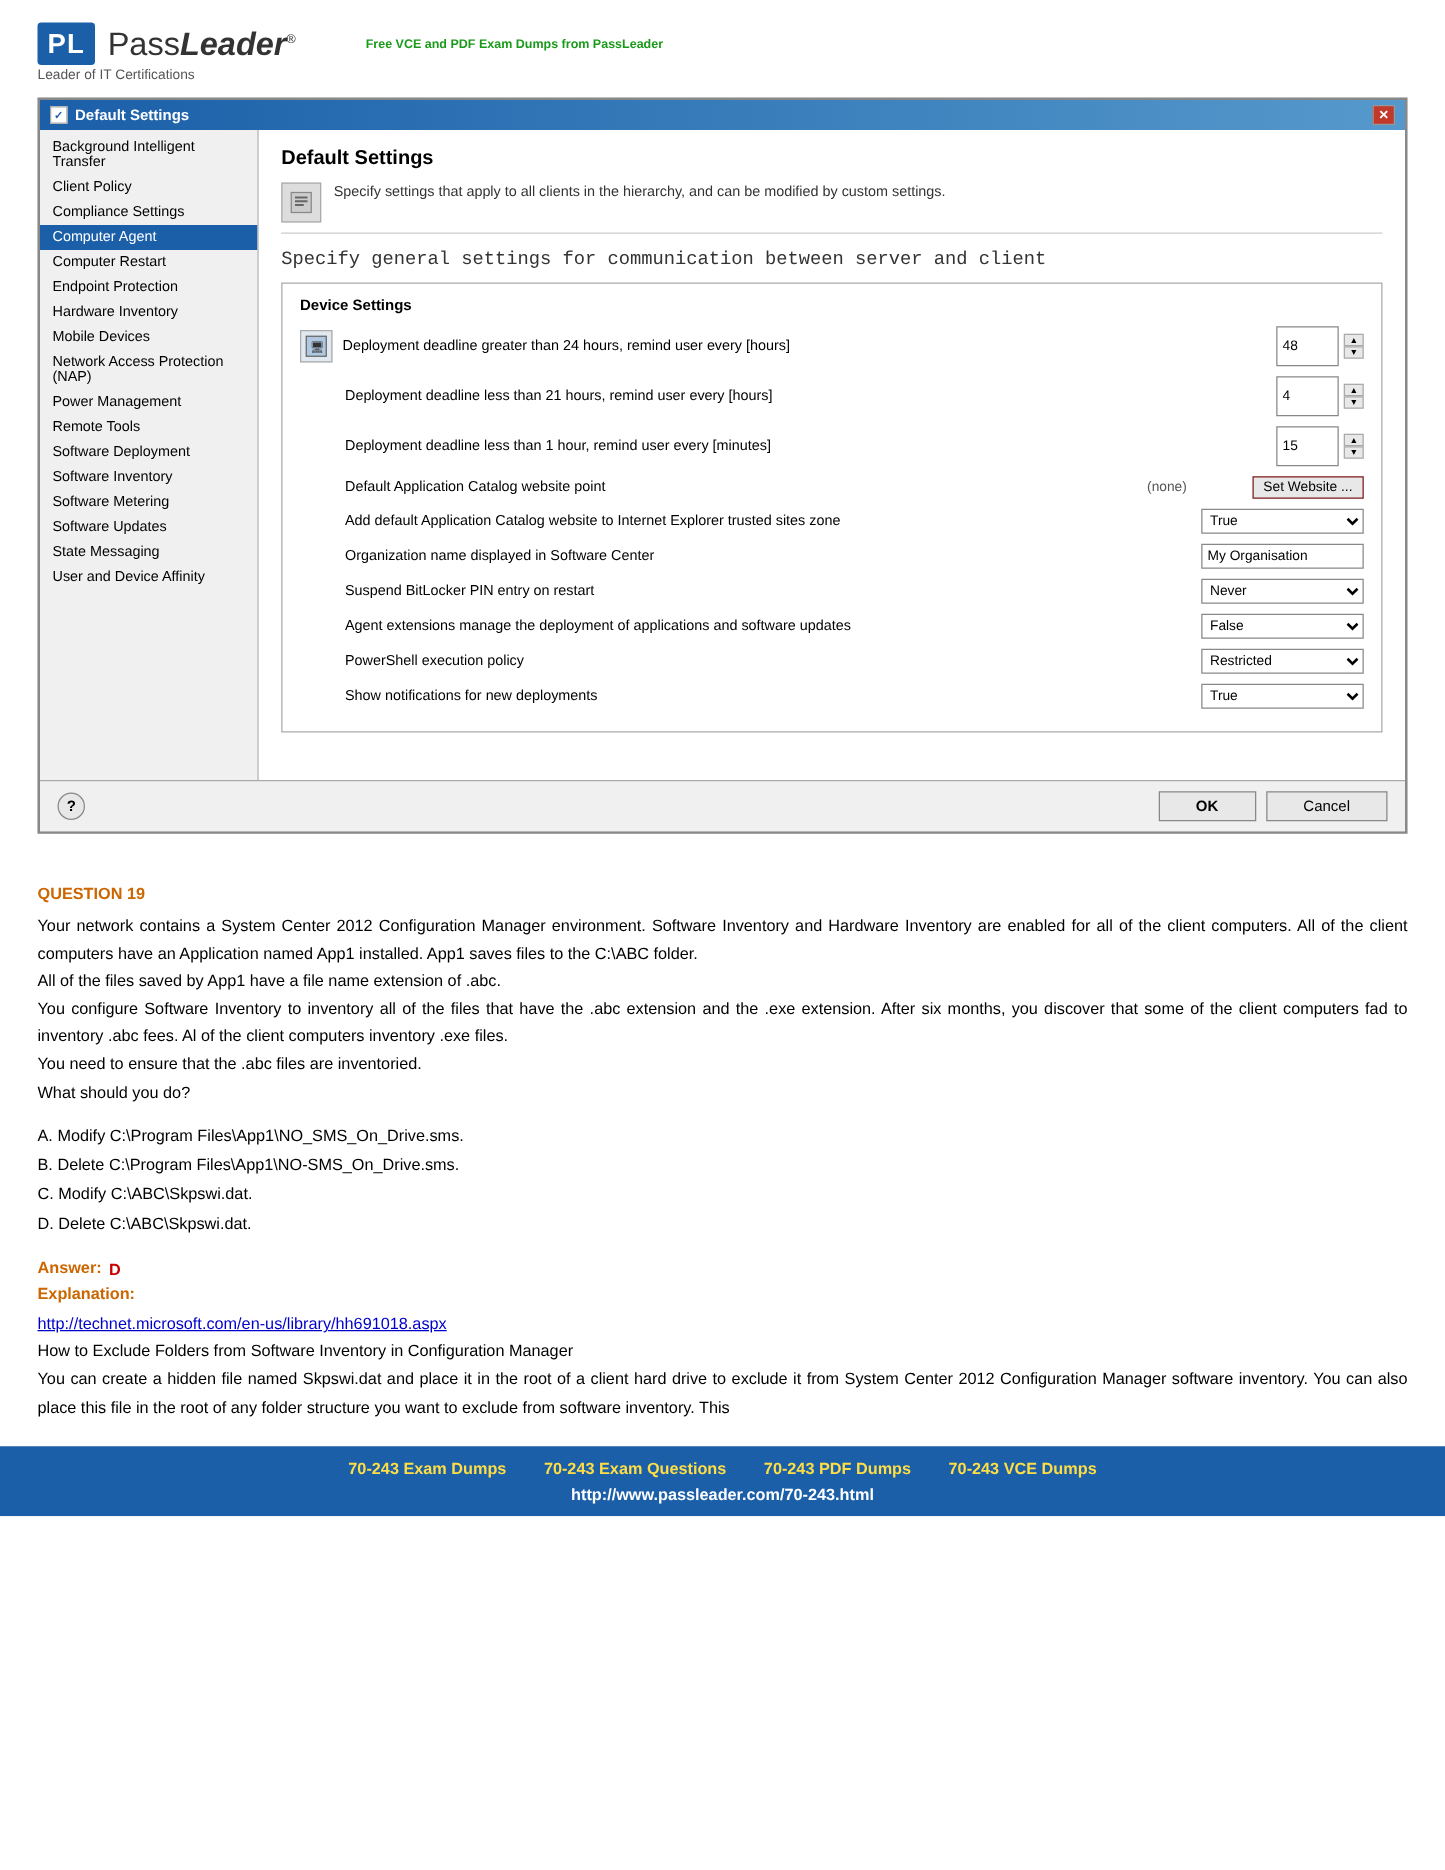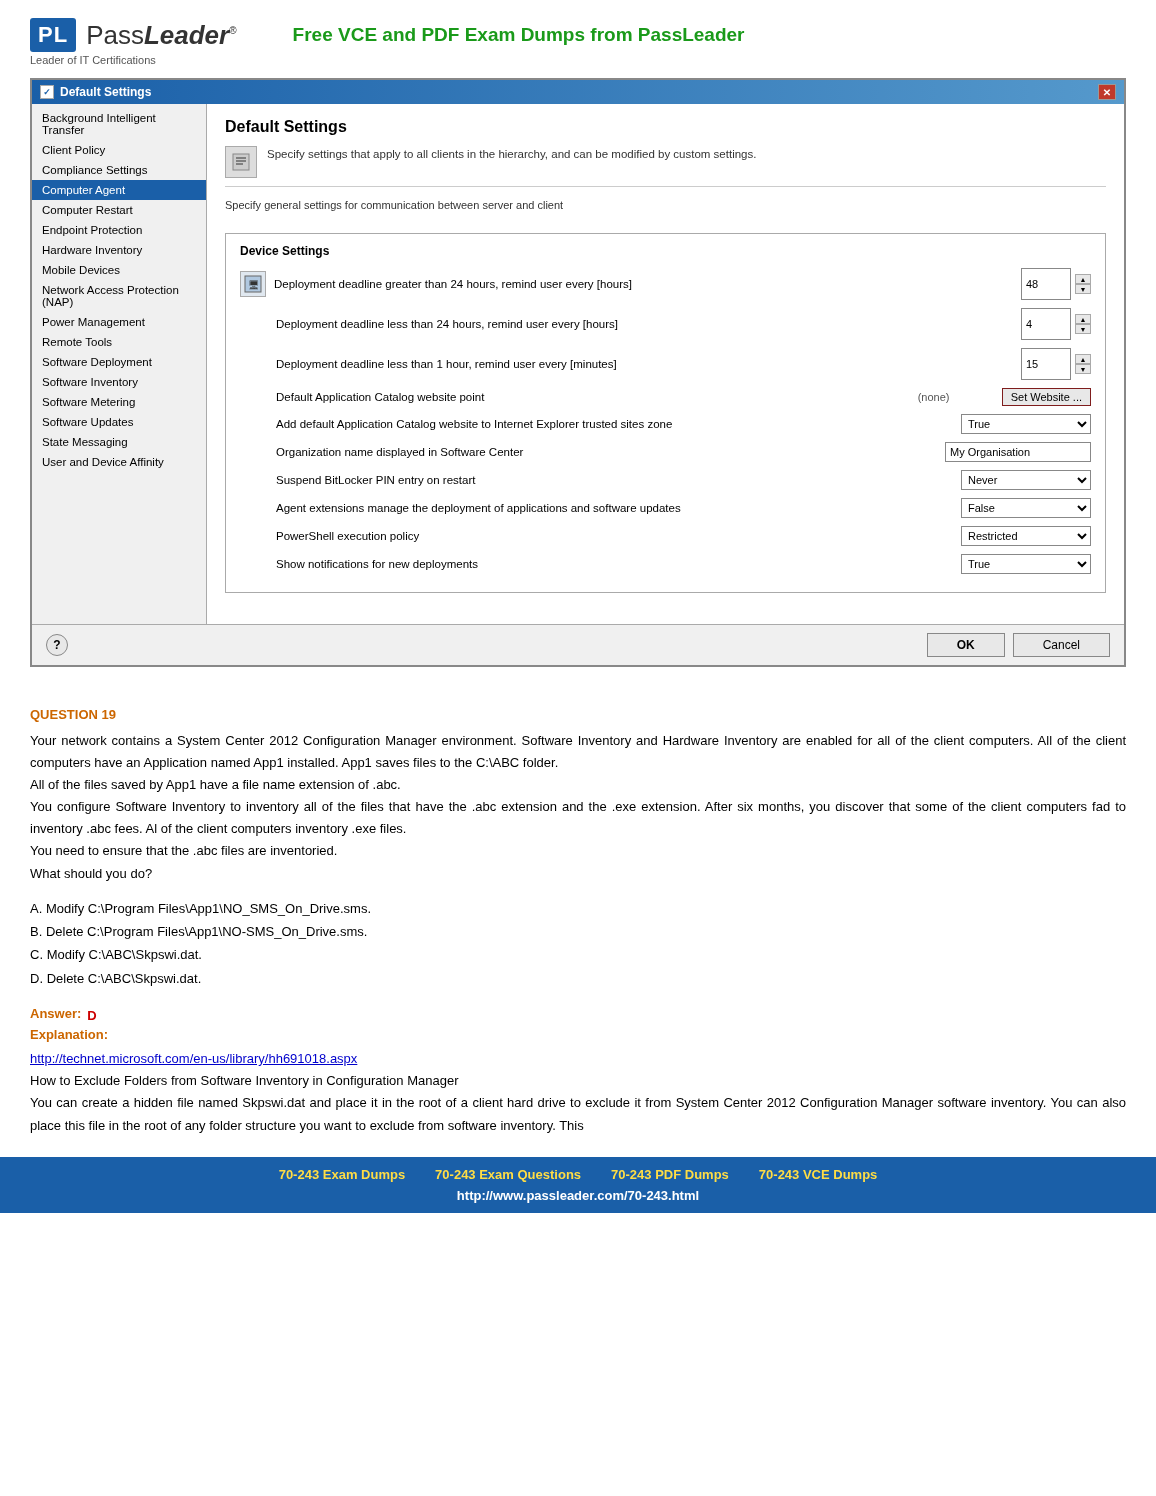--- a/index.html
+++ b/index.html
@@ -33,21 +33,21 @@
       letter-spacing: 1px;
     }
     .logo-box span { color: #fff; }
     .logo-sub {
       font-size: 11px;
       color: #555;
       margin-top: 2px;
       margin-left: 0;
     }
     .header-tagline {
-      font-size: 19px;
+      font-size: 10px;
       color: #1a9a1a;
       font-weight: bold;
       margin-left: 10px;
       padding-left: 36px;
     }
     .header-right-row {
       display: flex;
       align-items: baseline;
       gap: 0;
     }
@@ -152,23 +152,24 @@
       justify-content: center;
       font-size: 16px;
       flex-shrink: 0;
     }
     .content-header-text {
       font-size: 11.5px;
       color: #333;
       line-height: 1.4;
     }
     .section-subtitle {
-      font-size: 11px;
-      margin-bottom: 22px;
+      font-size: 15px;
+      margin-bottom: 10px;
       color: #333;
+      font-family: Liberation Mono, monospace;
     }
     
     .device-settings-panel {
       border: 1px solid #aaa;
       padding: 10px 14px;
     }
     .device-settings-title {
       font-weight: bold;
       font-size: 12px;
       margin-bottom: 10px;
@@ -221,21 +222,21 @@
       height: 10px;
       background: #e8e8e8;
       border: 1px solid #aaa;
       font-size: 7px;
       display: flex;
       align-items: center;
       justify-content: center;
       cursor: pointer;
     }
     .text-input {
-      width: 146px;
+      width: 130px;
       height: 20px;
       border: 1px solid #888;
       background: #fff;
       font-size: 11px;
       padding: 1px 4px;
     }
     .dropdown-select {
       width: 130px;
       height: 20px;
       border: 1px solid #888;
@@ -458,21 +459,21 @@
           <div class="settings-value">
             <input class="spin-input" type="text" value="48" style="">
             <div class="spin-btn">
               <div class="spin-btn-up">▲</div>
               <div class="spin-btn-down">▼</div>
             </div>
           </div>
         </div>
 
         <div class="settings-row indented-row">
-          <div class="settings-label">Deployment deadline less than 24 hours, remind user every [hours]</div>
+          <div class="settings-label">Deployment deadline less than 21 hours, remind user every [hours]</div>
           <div class="settings-value">
             <input class="spin-input" type="text" value="4" style="">
             <div class="spin-btn">
               <div class="spin-btn-up">▲</div>
               <div class="spin-btn-down">▼</div>
             </div>
           </div>
         </div>
 
         <div class="settings-row indented-row">

